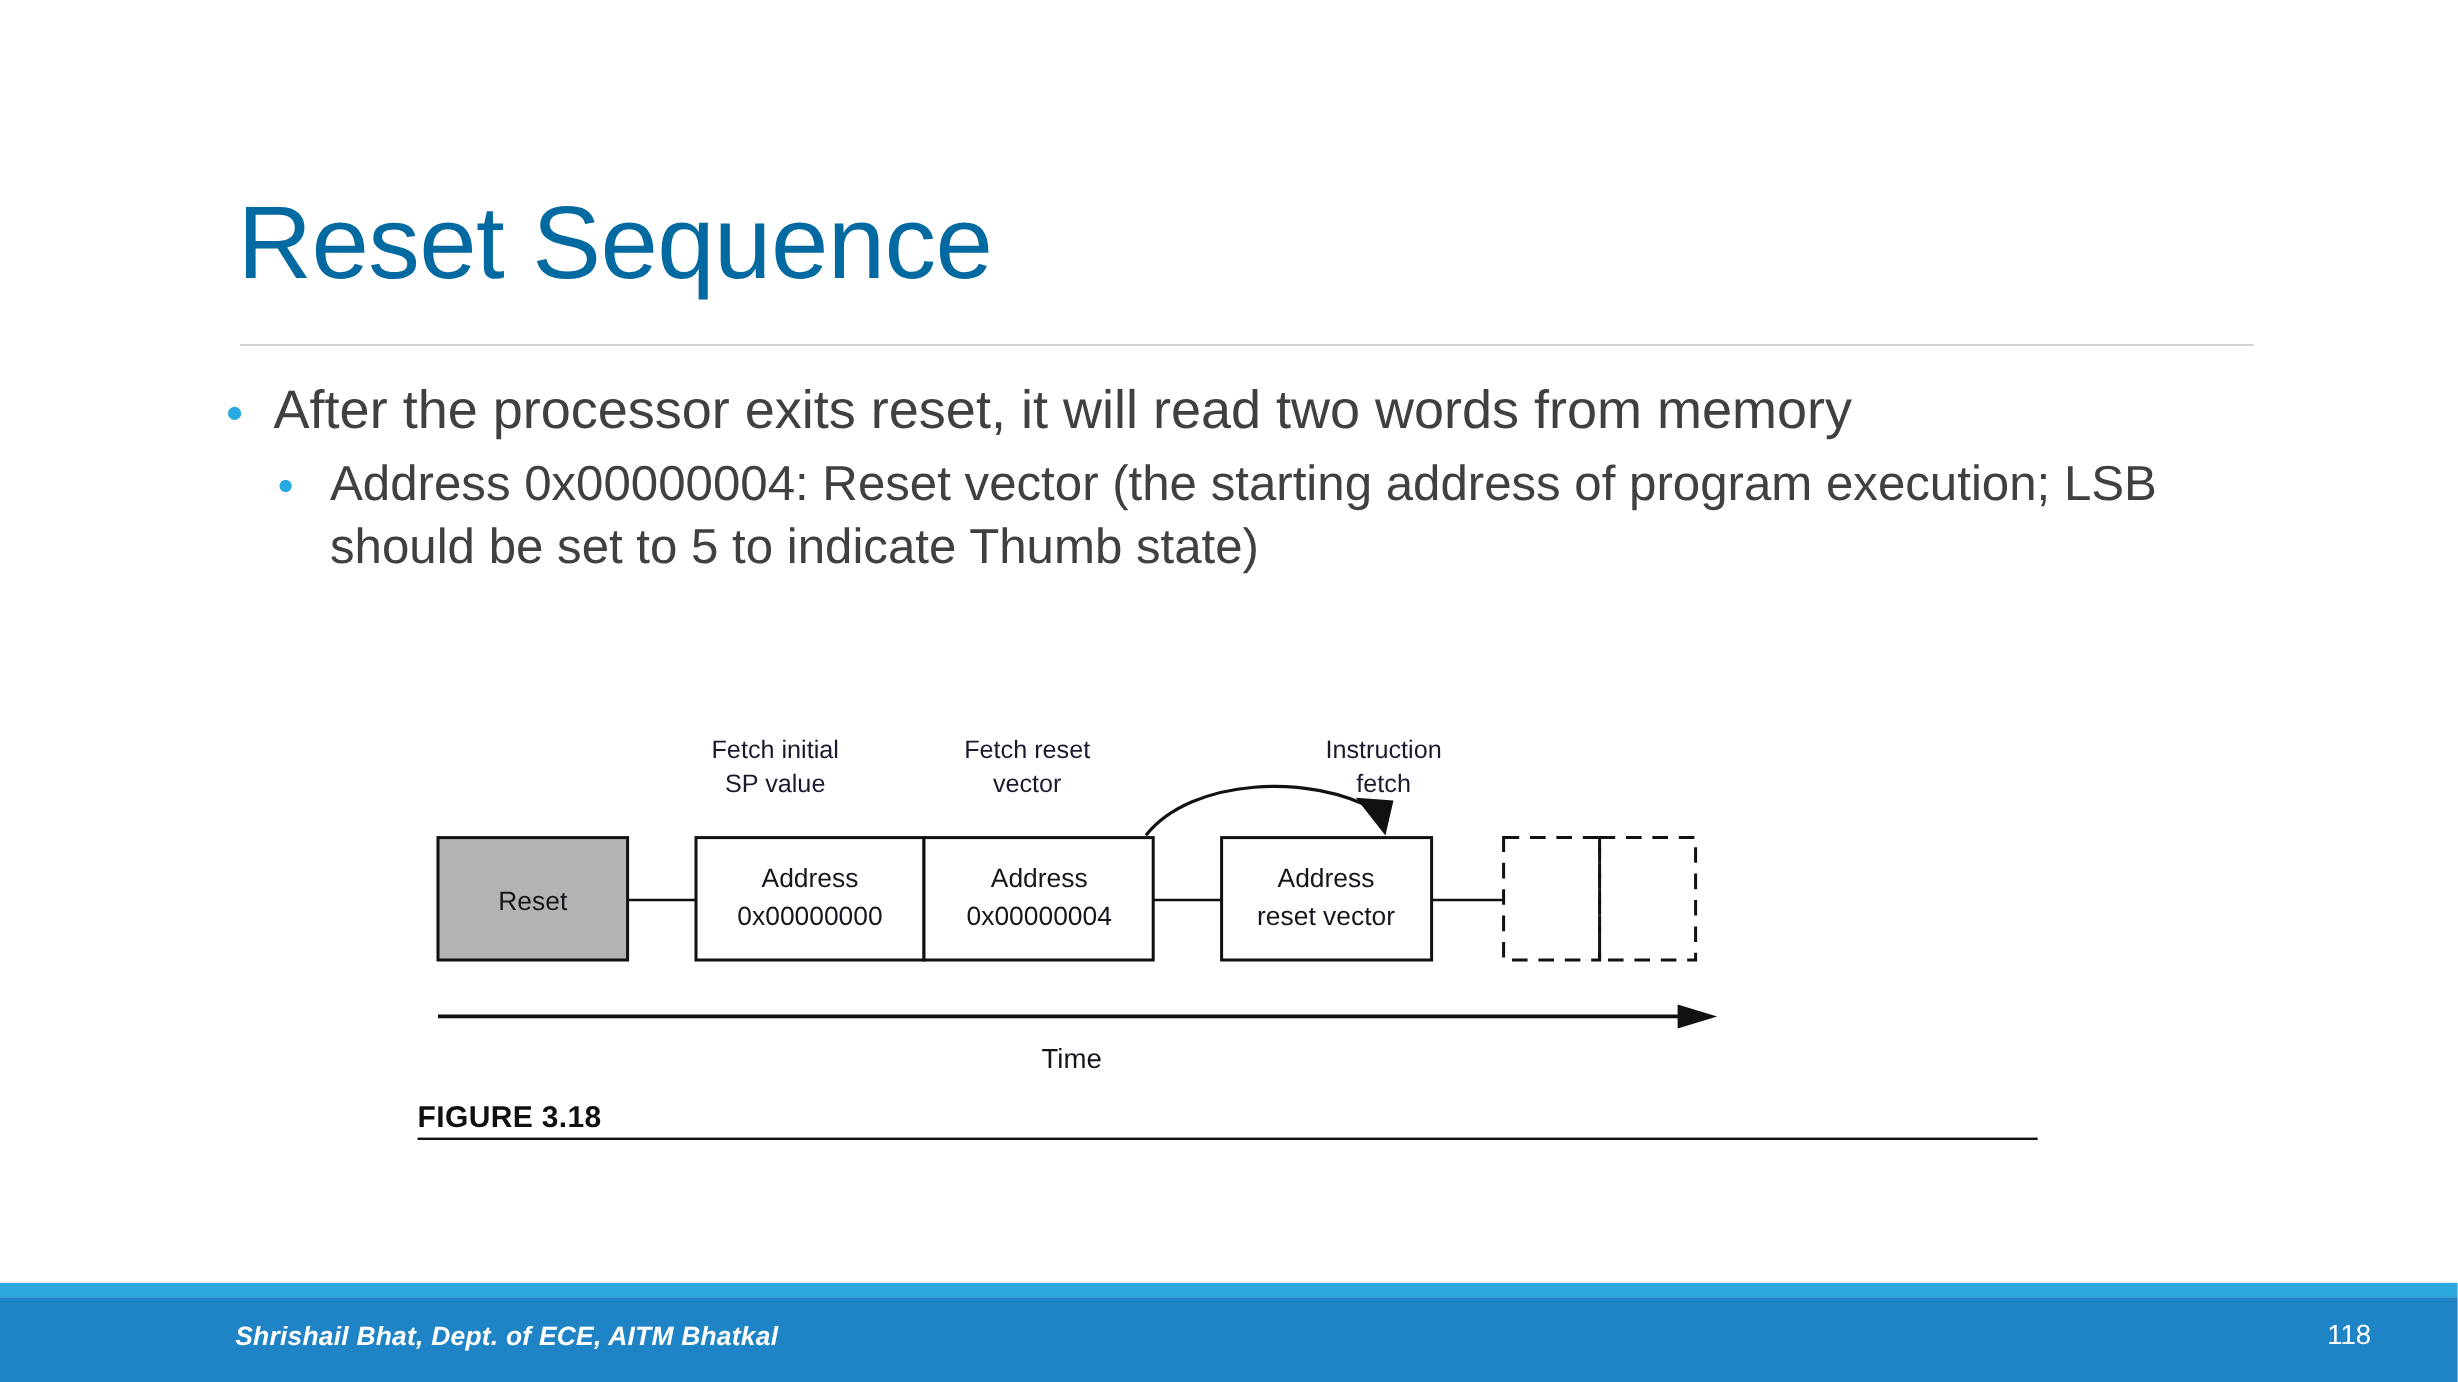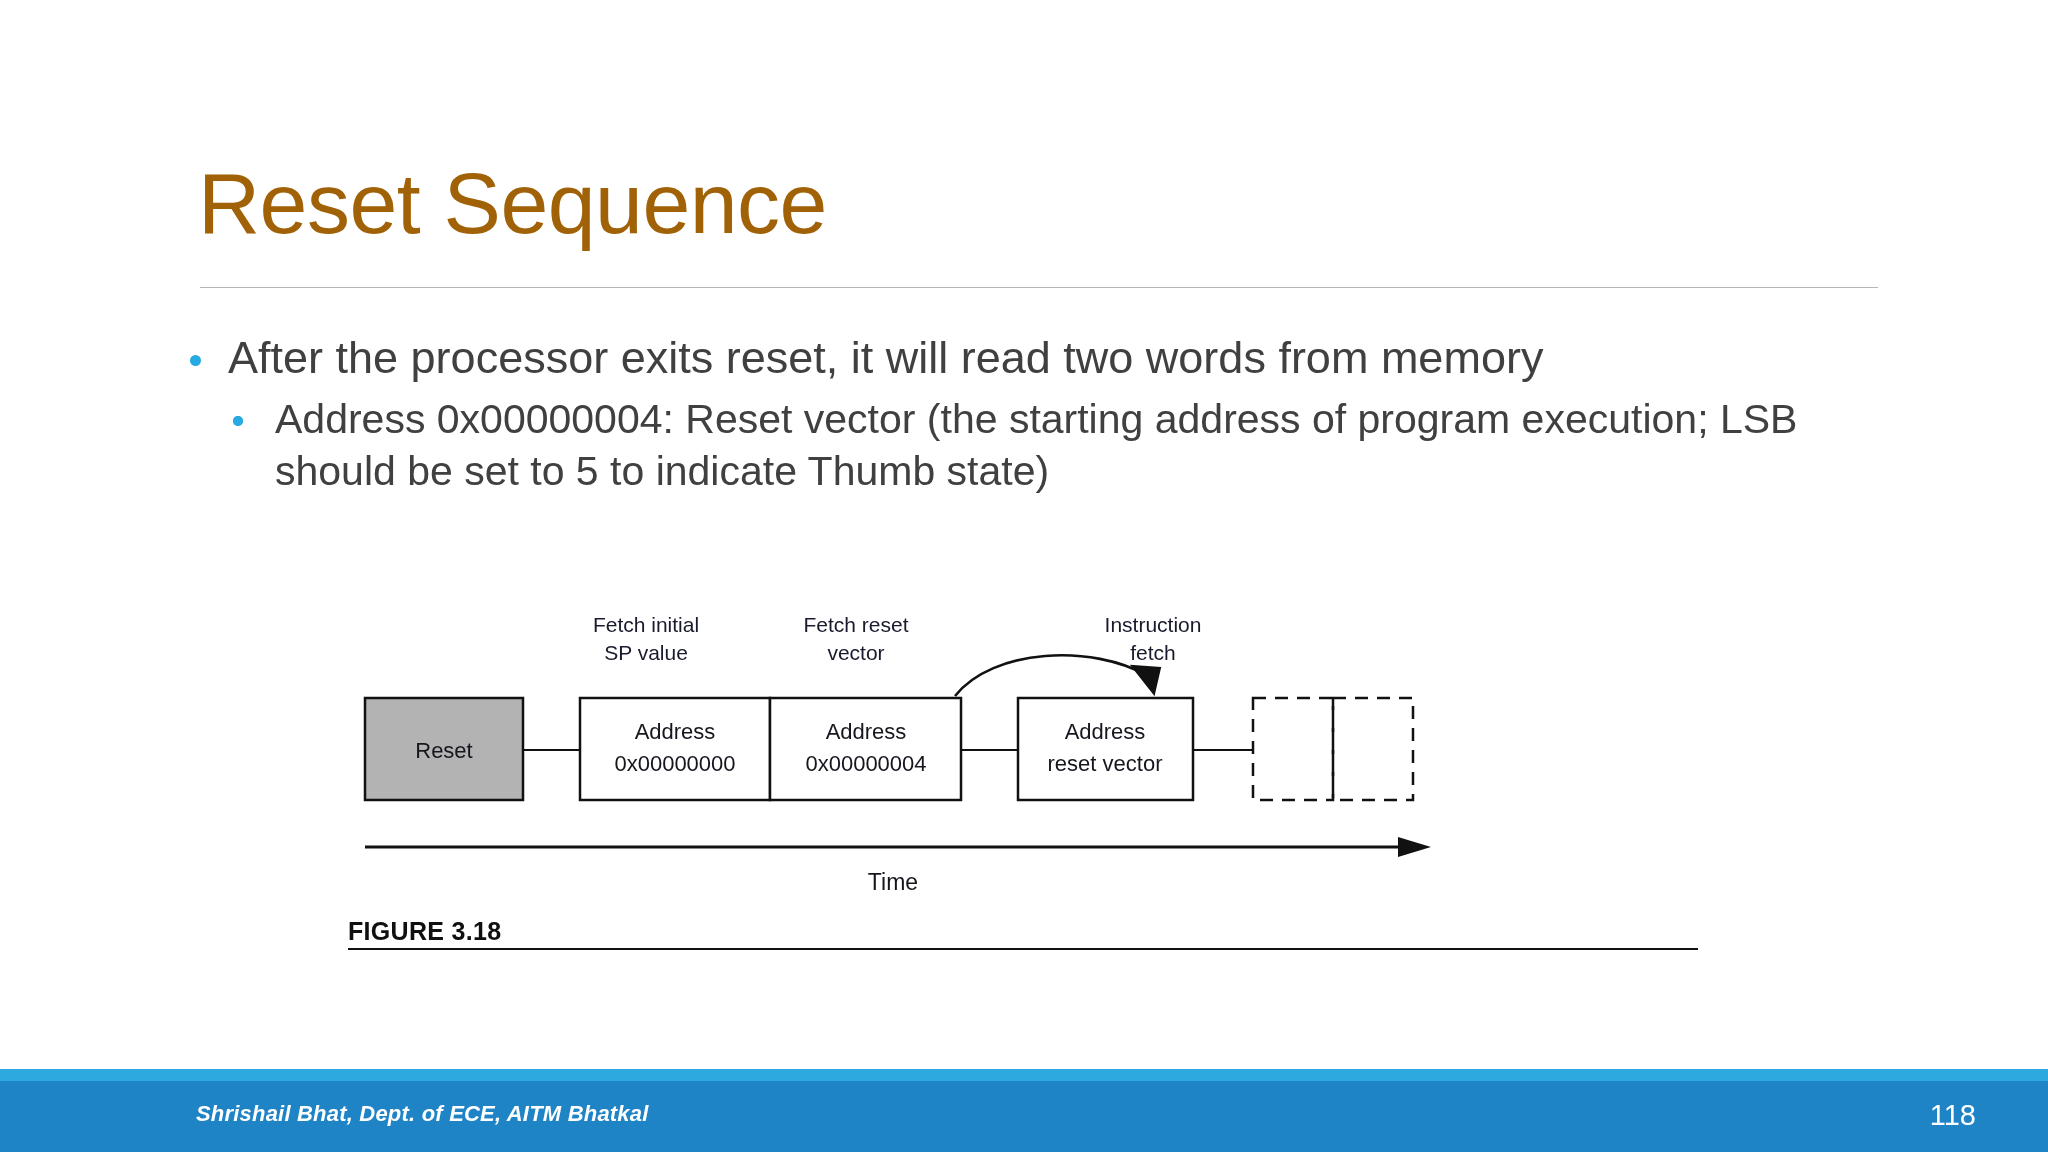--- a/index.html
+++ b/index.html
@@ -11,36 +11,36 @@
     position:relative;
   }
 
   
   #slide-title{
     position:absolute;
     left:198px; top:160px;
     width:1680px;
     font-size:86px;
     font-weight:400;
-    color:#a16207;
+    color:#0369a1;
     letter-spacing:-0.5px;
     line-height:1.0;
     white-space:nowrap;
   }
   #title-rule{
     position:absolute;
     left:200px; top:287px;
     width:1678px; height:1px;
     background:#b5b5b5;
   }
 
   
   #body-list{
     position:absolute;
-    left:170px; top:331px;
+    left:170px; top:315px;
     width:1750px;
   }
   .lvl1{
     position:relative;
     padding-left:58px;
     font-size:45px;
     color:#404040;
     line-height:1.21;
     margin-bottom:4px;
     white-space:nowrap;
@@ -142,21 +142,21 @@
     left:196px; top:32px;
     font-size:22px;
     font-style:italic;
     font-weight:bold;
     color:#ffffff;
     letter-spacing:0.2px;
   }
   #footer-pagenum{
     position:absolute;
     right:72px; top:30px;
-    font-size:29px;
+    font-size:23px;
     color:#ffffff;
   }
 </style>
 </head>
 <body>
 
 <div id="slide-title">Reset Sequence</div>
 <div id="title-rule"></div>
 
 <div id="body-list">

